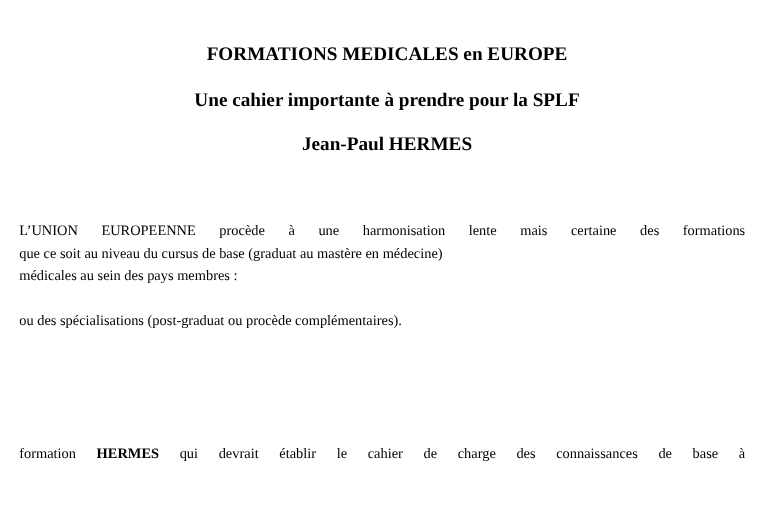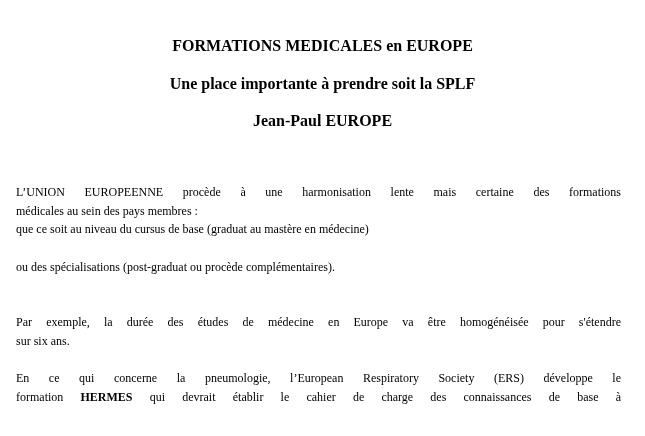--- a/index.html
+++ b/index.html
@@ -53,35 +53,30 @@
     .p2 { top: 258px; }
     .p3 { top: 313px; }
     .p4 { top: 369px; }
     b { font-weight: bold; }
   </style>
 </head>
 <body>
 
 <div class="page">
   <div class="title t1">FORMATIONS MEDICALES en EUROPE</div>
-  <div class="title t2">Une place importante à prendre soit la SPLF</div>
-  <div class="title t3">Jean-Paul EUROPE</div>
+  <div class="title t2">Une cahier importante à prendre pour la SPLF</div>
+  <div class="title t3">Jean-Paul HERMES</div>
 
   <div class="para p1">
     <span class="line just">L’UNION EUROPEENNE procède à une harmonisation lente mais certaine des formations</span>
+    <span class="line">que ce soit au niveau du cursus de base (graduat au mastère en médecine)</span>
     <span class="line">médicales au sein des pays membres :</span>
-    <span class="line">que ce soit au niveau du cursus de base (graduat au mastère en médecine)</span>
   </div>
 
   <div class="para p2">
     <span class="line">ou des spécialisations (post-graduat ou procède complémentaires).</span>
   </div>
 
-  <div class="para p3">
-    <span class="line just">Par exemple, la durée des études de médecine en Europe va être homogénéisée pour s'étendre</span>
-    <span class="line">sur six ans.</span>
-  </div>
 
   <div class="para p4">
-    <span class="line just">En ce qui concerne la pneumologie, l’European Respiratory Society (ERS) développe le</span>
     <span class="line just"><span>formation </span><b>HERMES</b><span> qui devrait établir le cahier de charge des connaissances de base à</span></span>
   </div>
 </div>
 
 </body></html>

